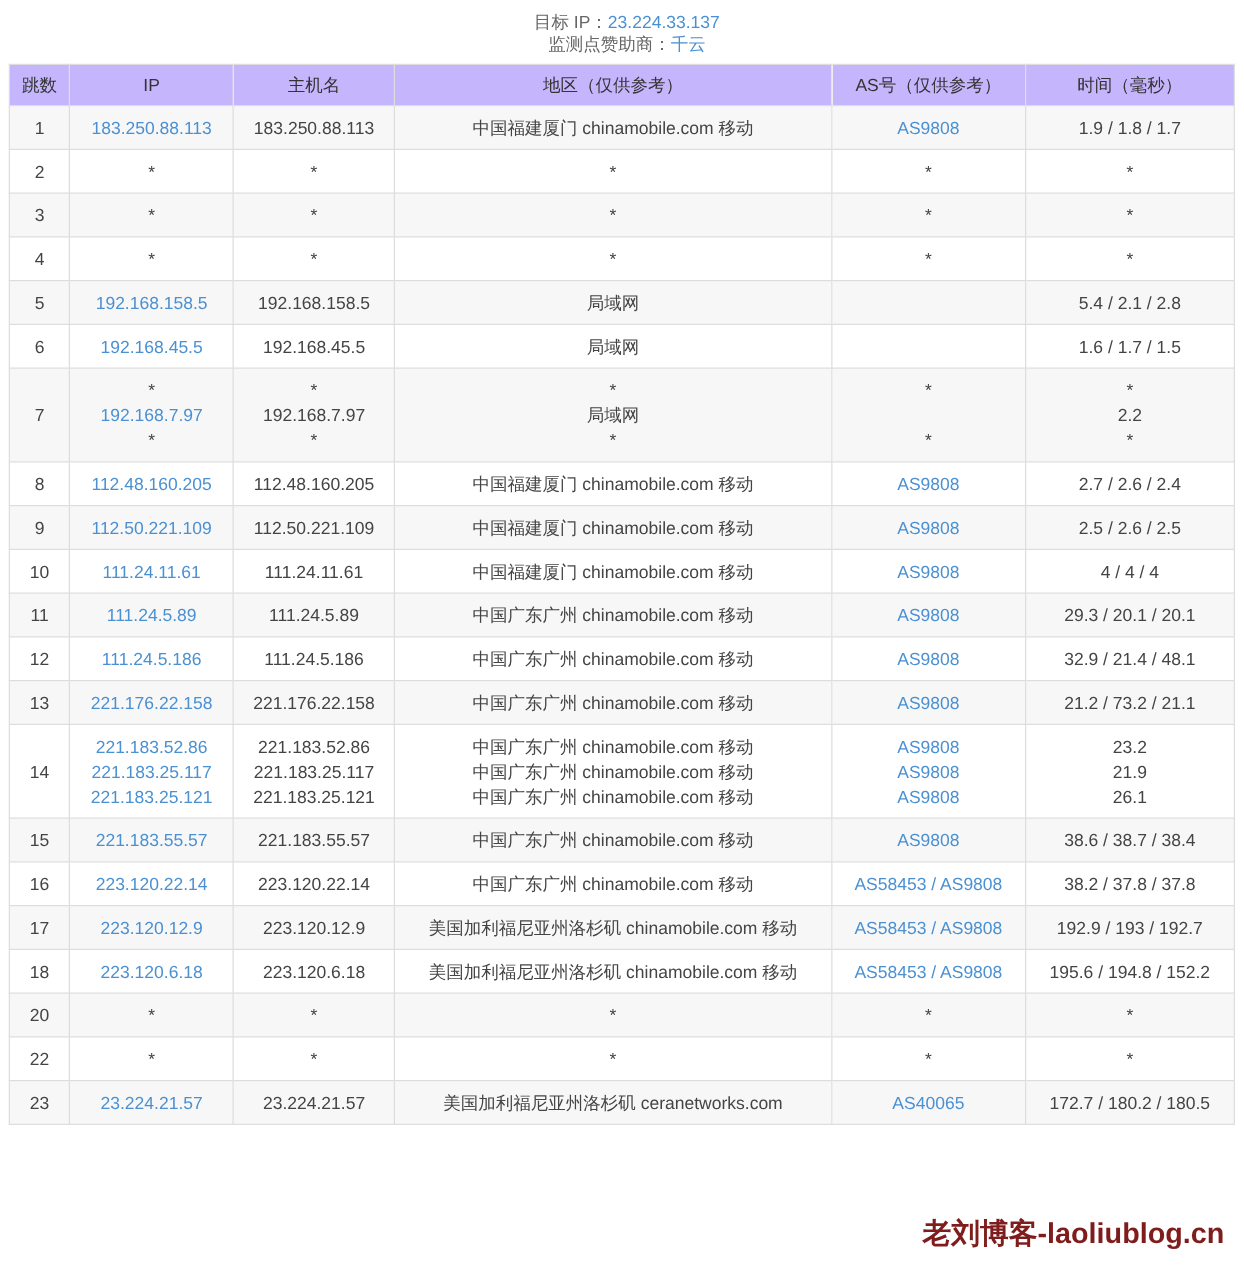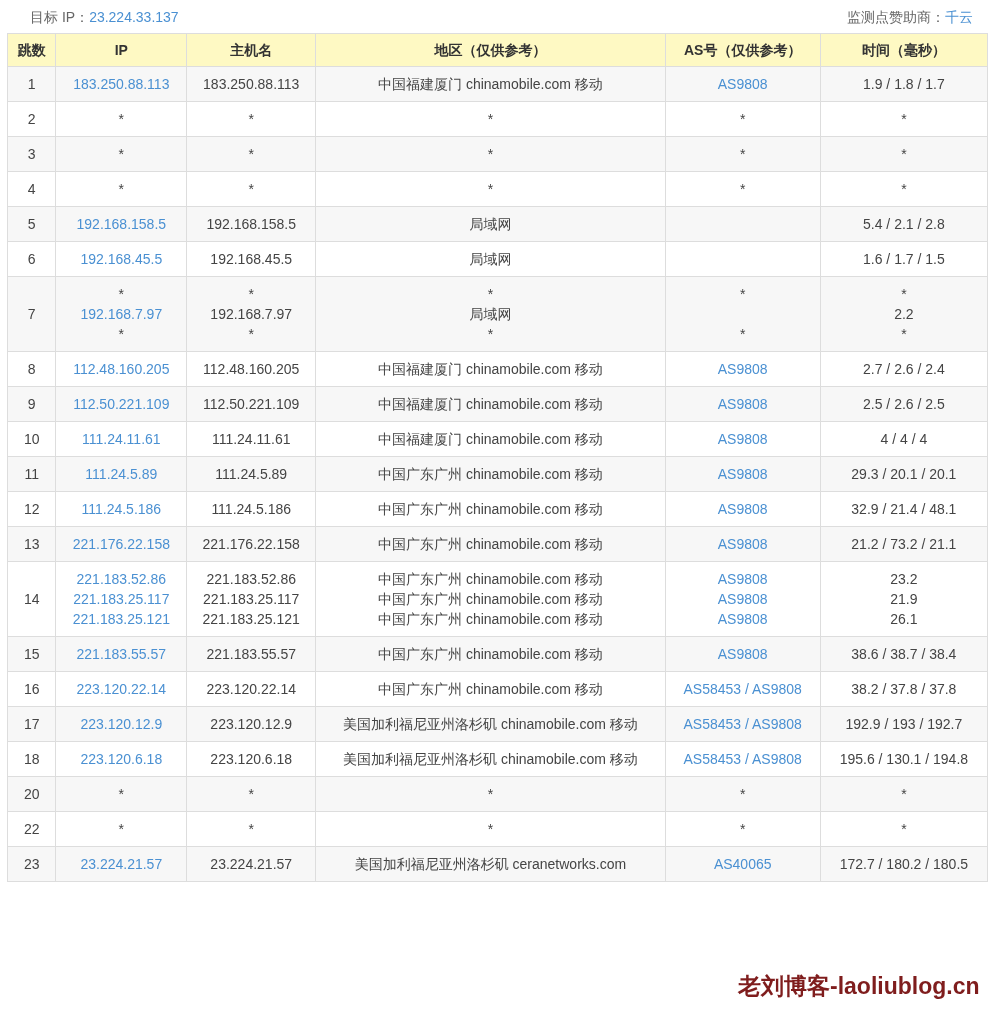--- a/index.html
+++ b/index.html
@@ -11,20 +11,21 @@
     overflow:hidden;
     color:#444;
   }
   .topbar{
     display:flex;
     justify-content:space-between;
     align-items:center;
     padding:9px 22px 5px 30px;
     font-size:14px;
     color:#666;
+    flex-direction:column;
   }
   .blue-link{
     color:#4a90d2;
     text-decoration:none;
     cursor:pointer;
   }
   table.trace{
     border-collapse:collapse;
     table-layout:fixed;
     width:981px;
@@ -34,23 +35,23 @@
   }
   .trace th,.trace td{
     border:1px solid #ddd;
     padding:7px 4px;
     line-height:20px;
     overflow:hidden;
     word-break:break-all;
   }
   .trace th{
     color:#333;
-    font-weight:bold;
+    font-weight:normal;
     padding:6px 4px;
-    background:#fef9c3;
+    background:#c4b5fd;
   }
   .trace tbody tr:nth-child(odd){background:#f7f7f7;}
   .trace tbody tr:nth-child(even){background:#fff;}
   .trace td{color:#444;}
   .cell-line{min-height:20px;}
   .watermark{
     position:absolute;
     left:738px;
     top:971px;
     font-size:23px;
@@ -463,21 +464,21 @@
         <td>
           <div class="cell-line">223.120.6.18</div>
         </td>
         <td>
           <div class="cell-line">美国加利福尼亚州洛杉矶 chinamobile.com 移动</div>
         </td>
         <td>
           <div class="cell-line"><span class="blue-link">AS58453 / AS9808</span></div>
         </td>
         <td>
-          <div class="cell-line">195.6 / 130.1 / 194.8</div>
+          <div class="cell-line">195.6 / 194.8 / 152.2</div>
         </td>
       </tr>
       <tr>
         <td>
           <div class="cell-line">20</div>
         </td>
         <td>
           <div class="cell-line">*</div>
         </td>
         <td>

